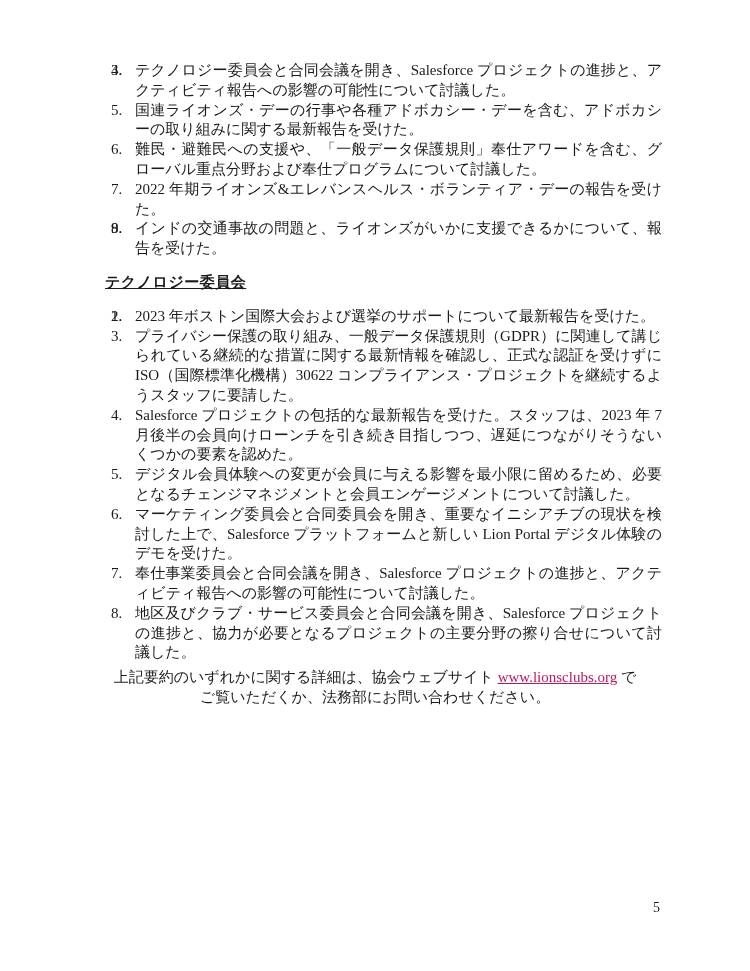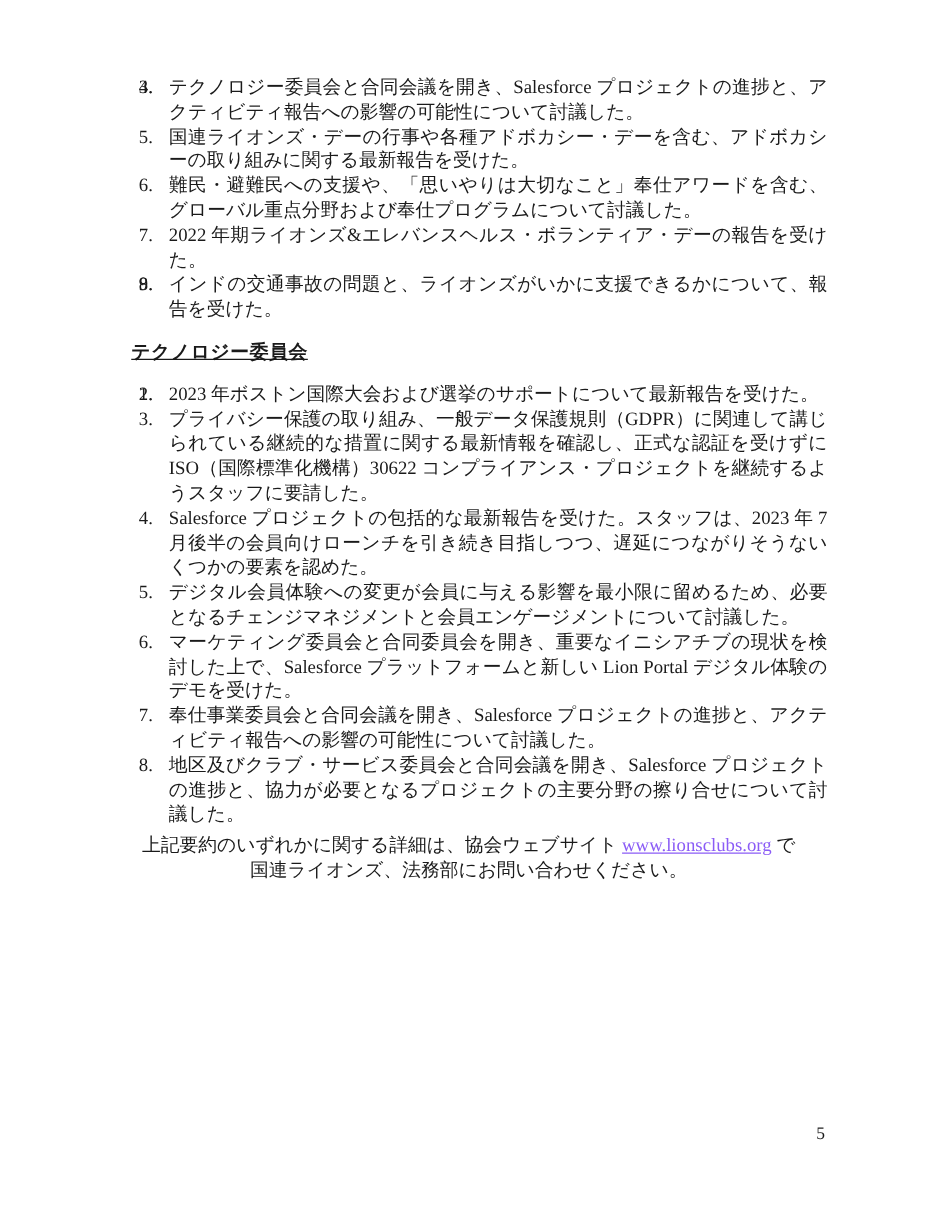--- a/index.html
+++ b/index.html
@@ -71,21 +71,21 @@
       <div class="li">
         <span class="num">4.</span>
         <span class="txt">テクノロジー委員会と合同会議を開き、Salesforce プロジェクトの進捗と、アクティビティ報告への影響の可能性について討議した。</span>
       </div>
       <div class="li">
         <span class="num">5.</span>
         <span class="txt">国連ライオンズ・デーの行事や各種アドボカシー・デーを含む、アドボカシーの取り組みに関する最新報告を受けた。</span>
       </div>
       <div class="li">
         <span class="num">6.</span>
-        <span class="txt">難民・避難民への支援や、「思いやりは大切なこと」奉仕アワードを含む、グローバル重点分野および奉仕プログラムについて討議した。</span>
+        <span class="txt">難民・避難民への支援や、「一般データ保護規則」奉仕アワードを含む、グローバル重点分野および奉仕プログラムについて討議した。</span>
       </div>
       <div class="li">
         <span class="num">7.</span>
         <span class="txt">2022 年期ライオンズ&amp;エレバンスヘルス・ボランティア・デーの報告を受けた。</span>
       </div>
       <div class="li">
         <span class="num">8.</span>
       </div>
       <div class="li">
         <span class="num">9.</span>
@@ -123,20 +123,20 @@
         <span class="num">7.</span>
         <span class="txt">奉仕事業委員会と合同会議を開き、Salesforce プロジェクトの進捗と、アクティビティ報告への影響の可能性について討議した。</span>
       </div>
       <div class="li">
         <span class="num">8.</span>
         <span class="txt">地区及びクラブ・サービス委員会と合同会議を開き、Salesforce プロジェクトの進捗と、協力が必要となるプロジェクトの主要分野の擦り合せについて討議した。</span>
       </div>
     </div>
 
     <div class="footer">
-      <span>上記要約のいずれかに関する詳細は、協会ウェブサイト </span><a id="footer-link" style="color: #8b5cf6;">www.lionsclubs.org</a><span> で</span><br>
-      <span>国連ライオンズ、法務部にお問い合わせください。</span>
+      <span>上記要約のいずれかに関する詳細は、協会ウェブサイト </span><a id="footer-link" style="color: #be185d;">www.lionsclubs.org</a><span> で</span><br>
+      <span>ご覧いただくか、法務部にお問い合わせください。</span>
     </div>
 
   </div>
 
   <div class="page-number">5</div>
 </div>
 
 </body></html>

